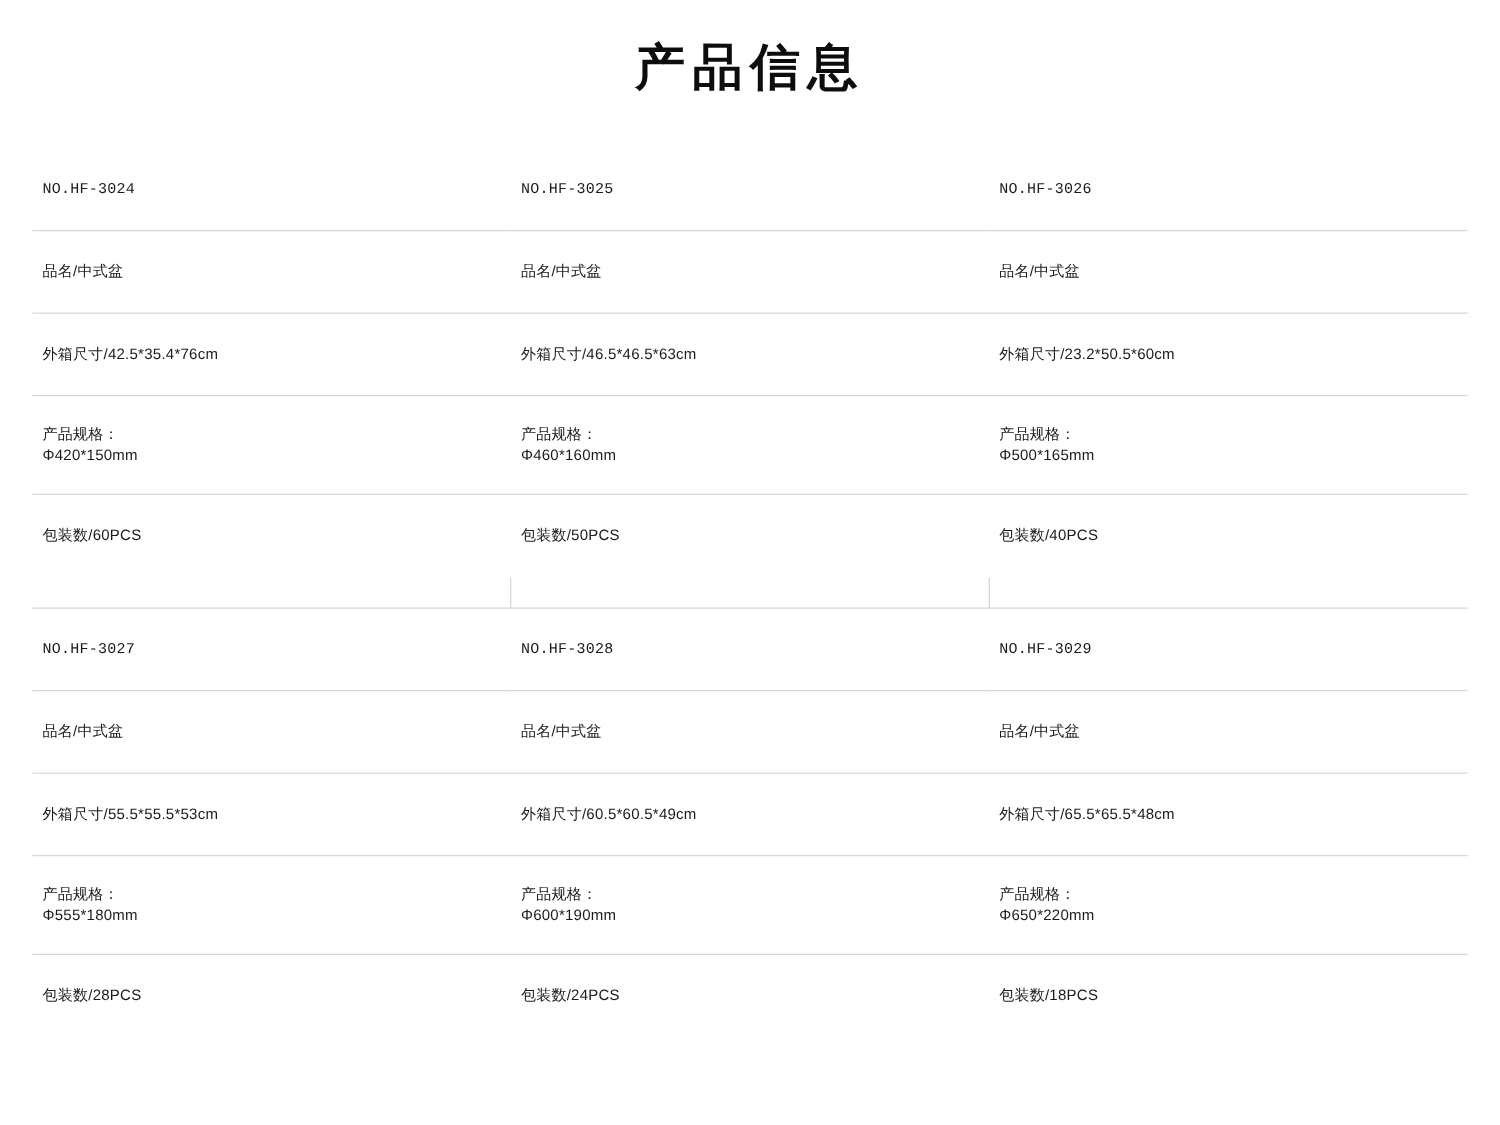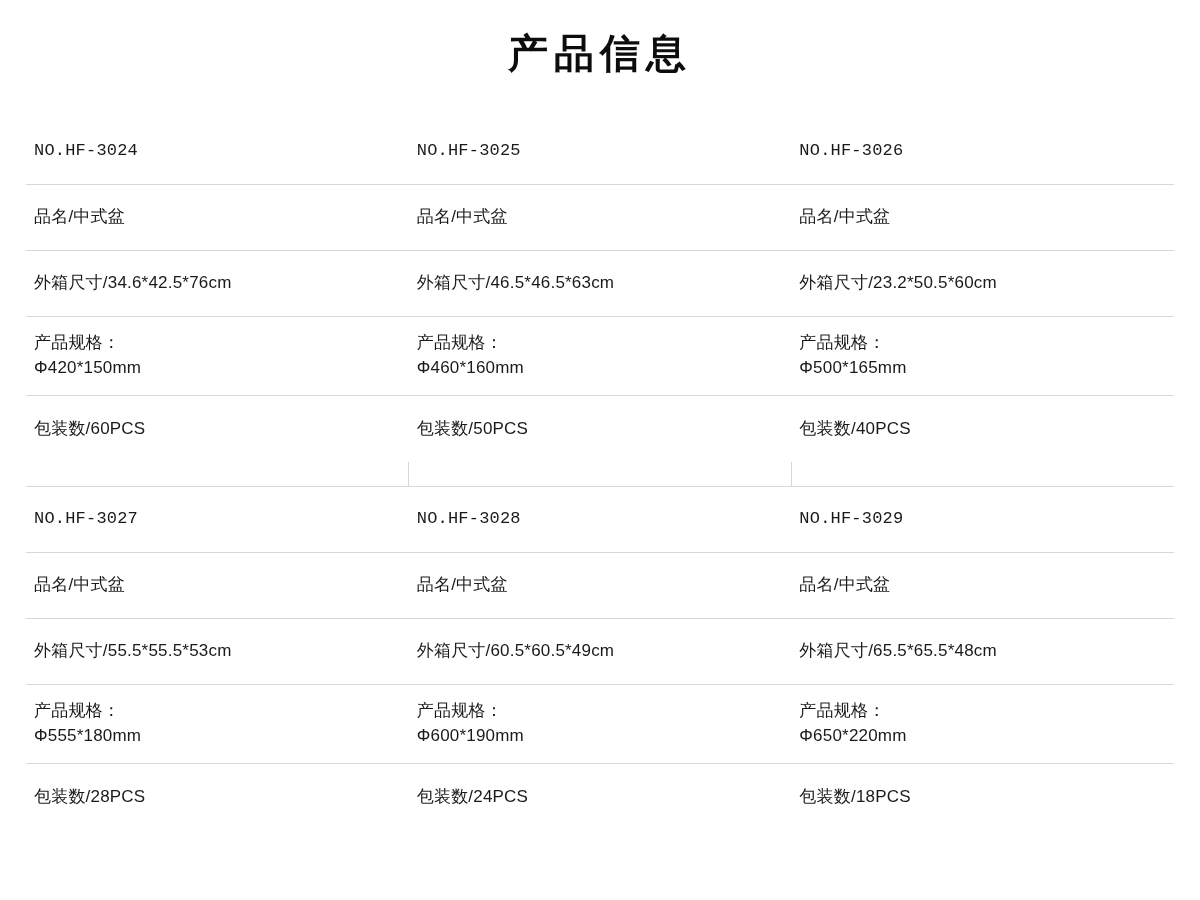--- a/index.html
+++ b/index.html
@@ -52,21 +52,21 @@
     border-right: none;
     margin-left: 30px;
   }
   .block-top-border {
     border-top: 1px solid #d7d7d7;
   }
   .row-line {
     box-sizing: border-box;
     border-bottom: 1px solid #d7d7d7;
     padding: 16px 0 16px 8px;
-    font-size: 17px;
+    font-size: 12px;
     line-height: 1.45;
     font-family: "Liberation Mono", monospace;
     letter-spacing: 0.2px;
     white-space: nowrap;
   }
   .row-line.no-border {
     border-bottom: none;
     text-align: right;
   }
   .row-code {
@@ -135,21 +135,21 @@
       <col style="width:33.34%">
       <col style="width:33.33%">
       <col style="width:33.33%">
     </colgroup>
     <tbody>
 
       <tr>
         <td class="cell block-top-border">
           <div class="row-line row-code">NO.HF-3024</div>
           <div class="row-line row-name cjk">品名/中式盆</div>
-          <div class="row-line row-carton cjk">外箱尺寸/34.6*42.5*76cm</div>
+          <div class="row-line row-carton cjk">外箱尺寸/42.5*35.4*76cm</div>
           <div class="row-line row-spec cjk">
             <span class="spec-label">产品规格：</span>
             <span class="spec-value">Φ420*150mm</span>
           </div>
           <div class="row-line row-pack cjk no-border">包装数/60PCS</div>
         </td>
         <td class="cell block-top-border">
           <div class="row-line row-code">NO.HF-3025</div>
           <div class="row-line row-name cjk">品名/中式盆</div>
           <div class="row-line row-carton cjk">外箱尺寸/46.5*46.5*63cm</div>

